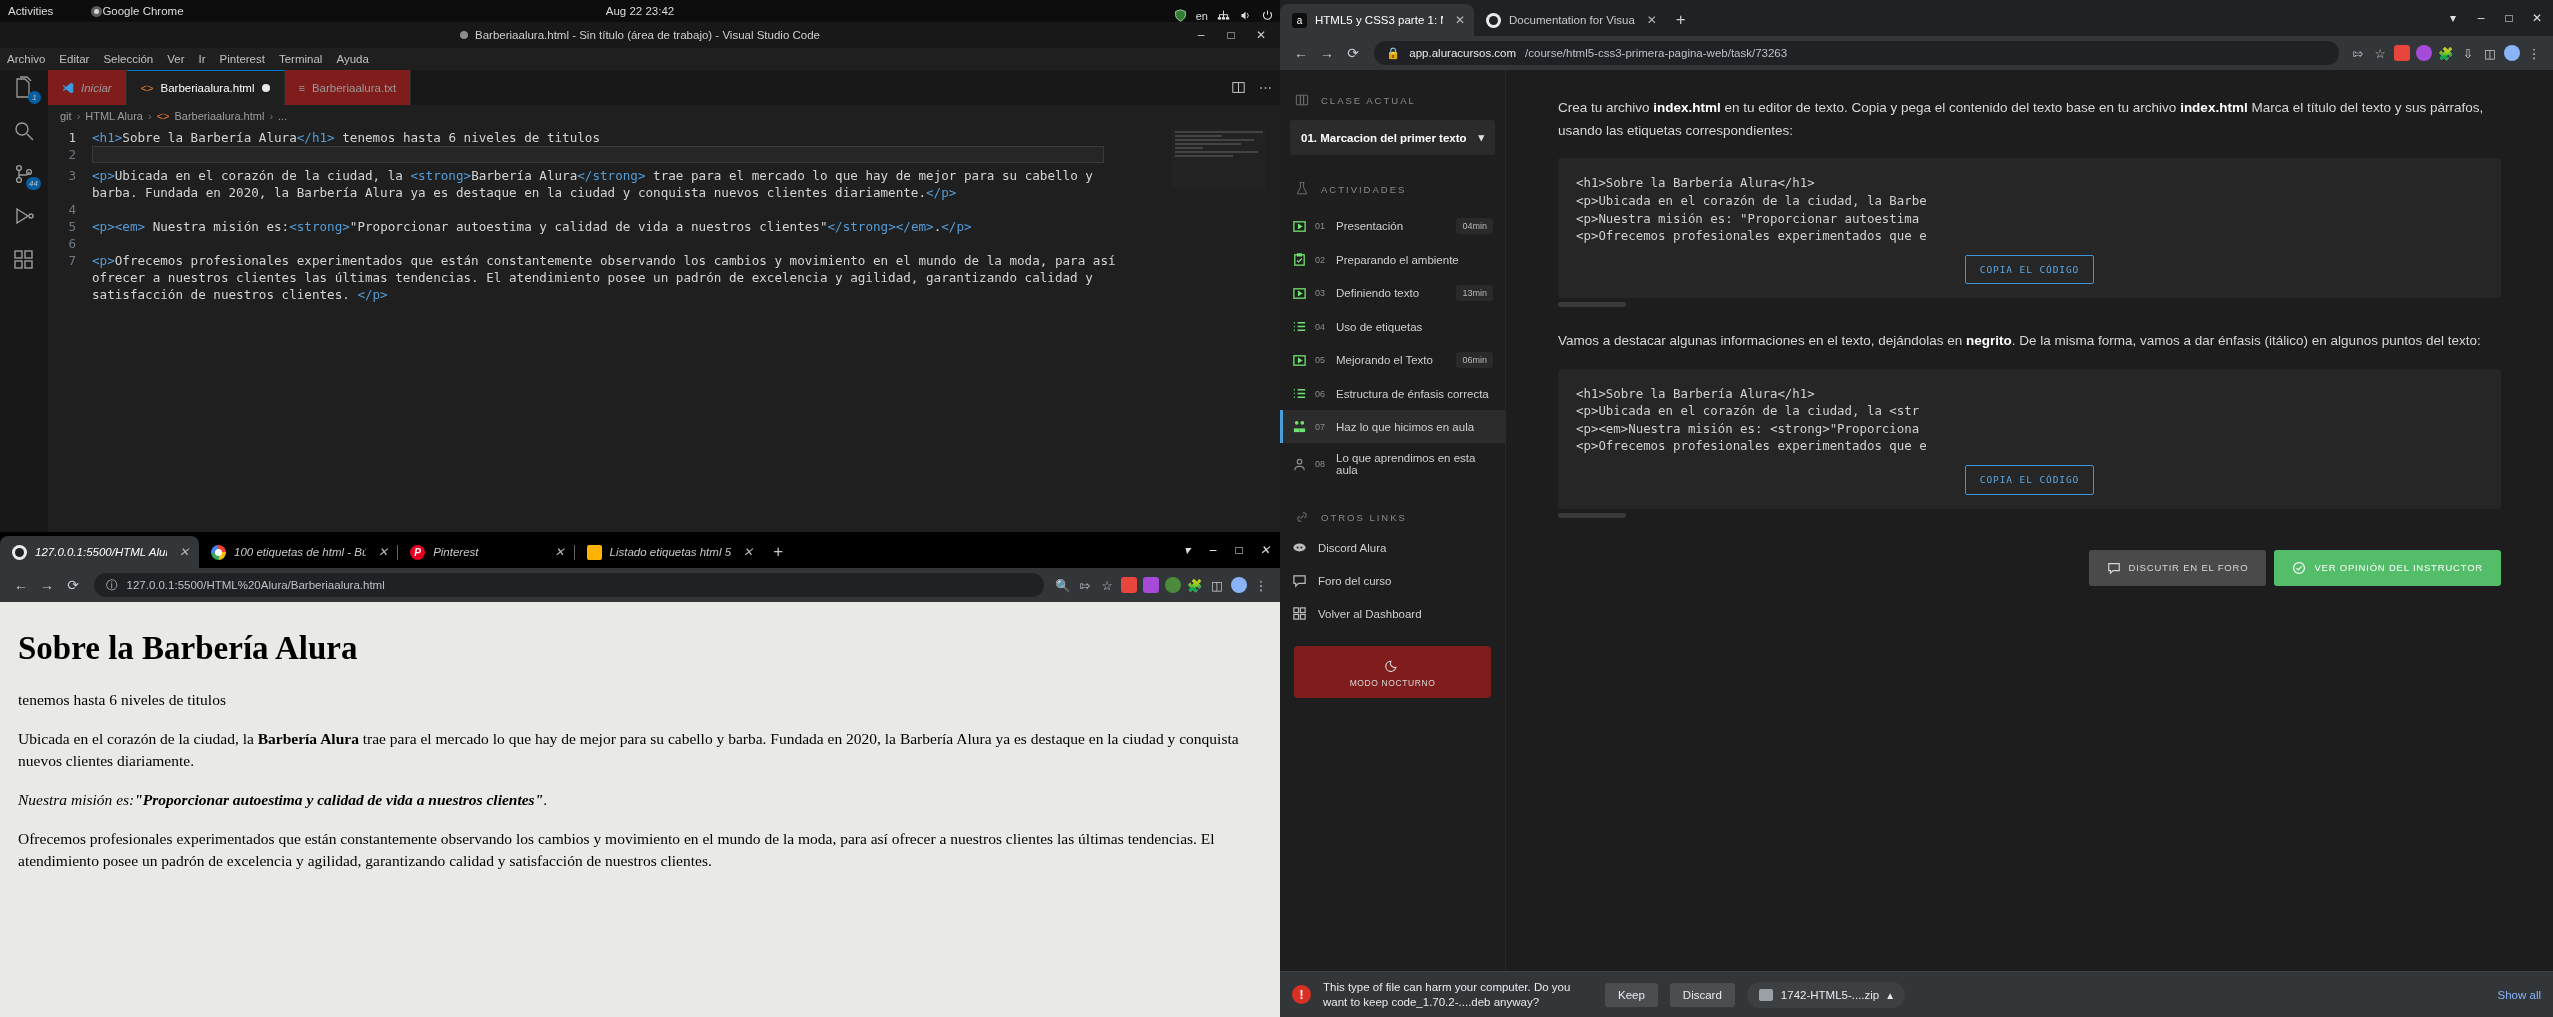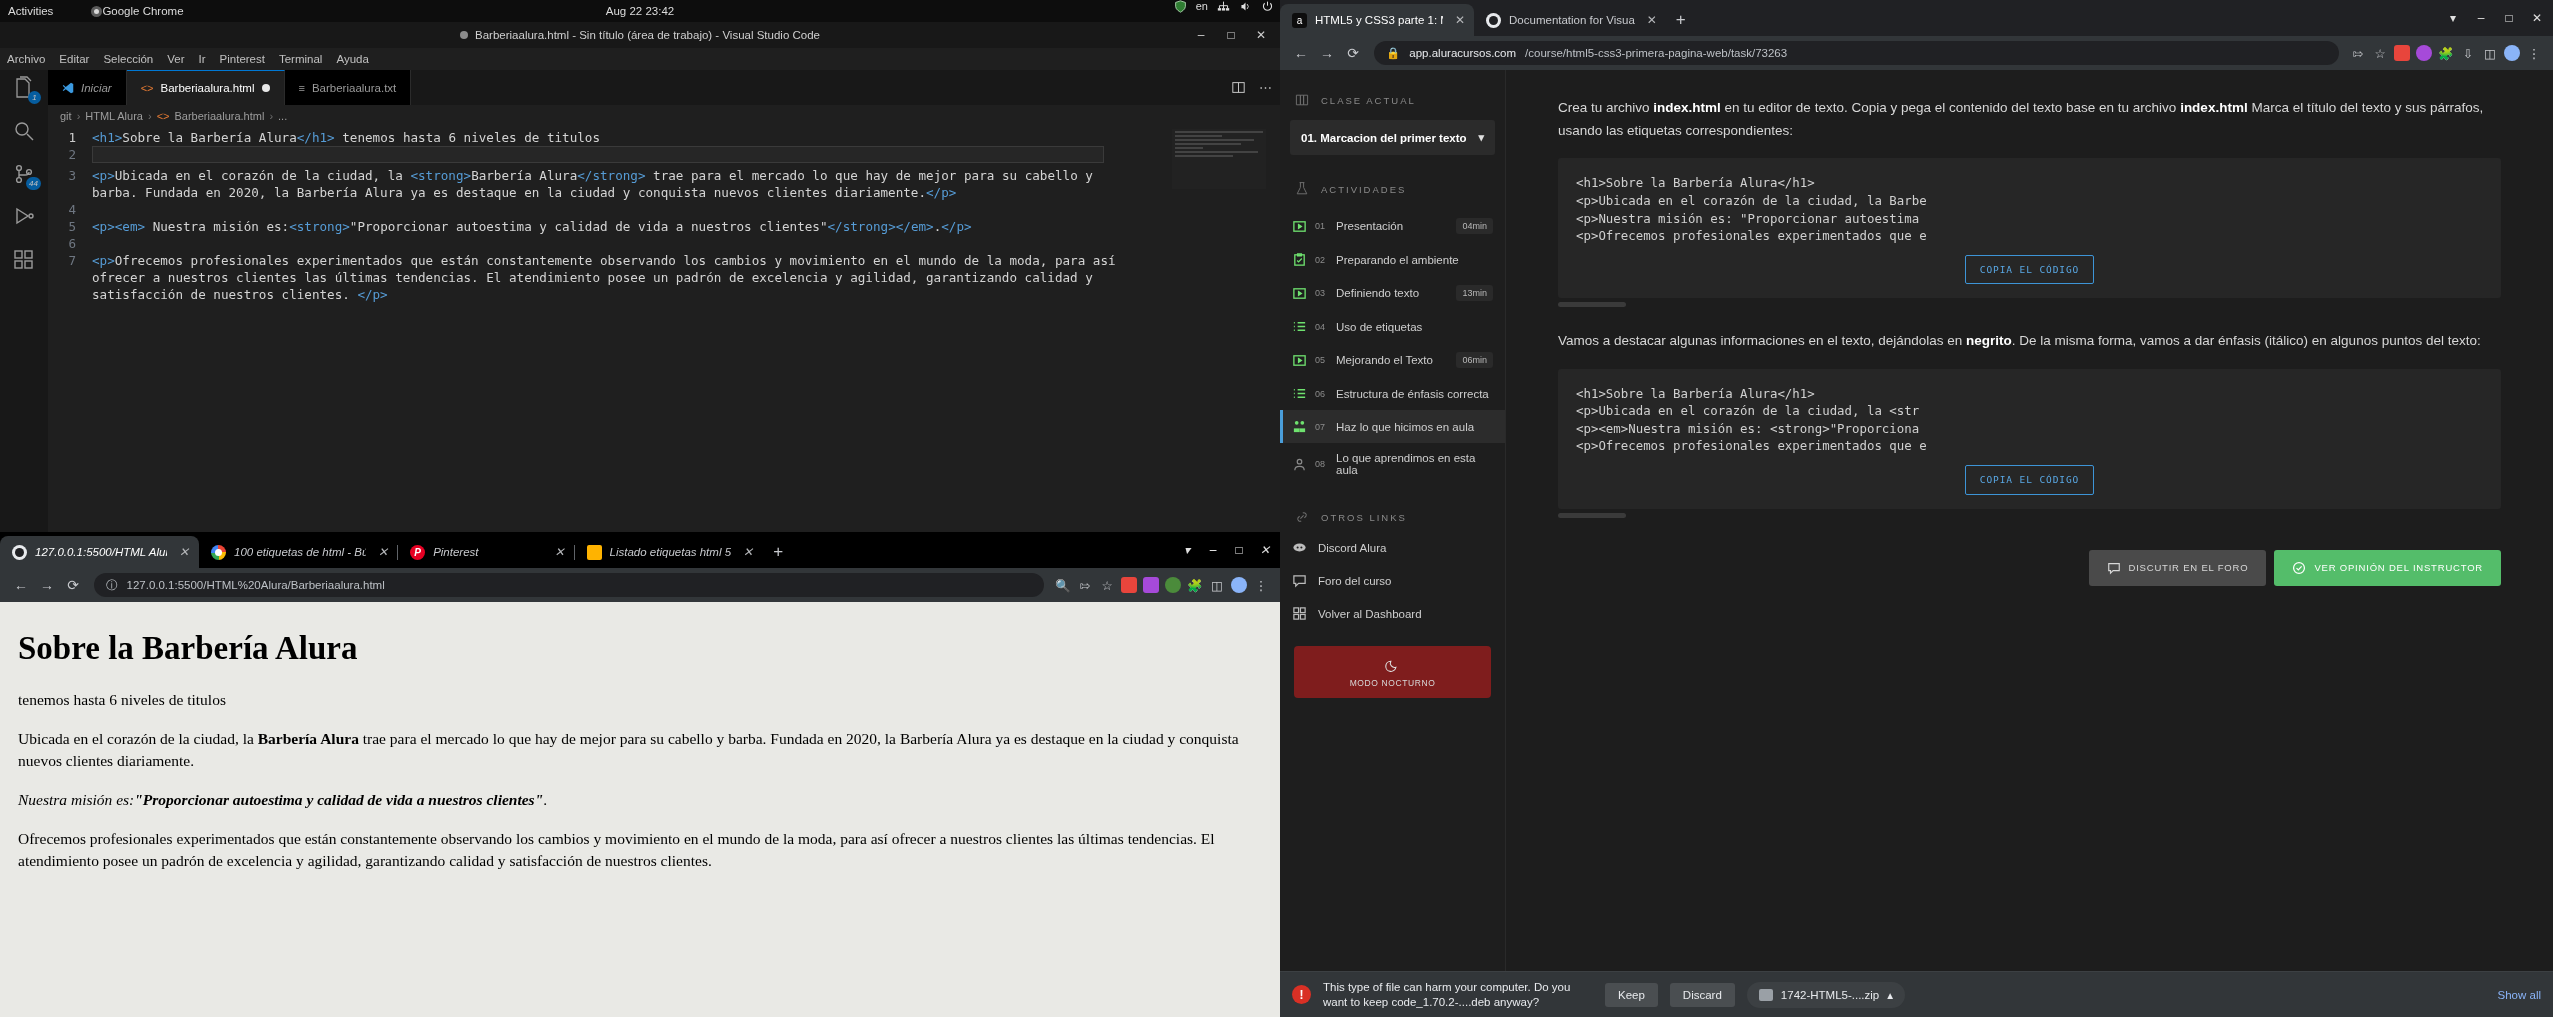--- a/index.html
+++ b/index.html
@@ -23,21 +23,21 @@
     width: 11px; height: 11px; border-radius: 50%;
     background: #5b5b5b; display: inline-block; position: relative;
   }
   .chrome-dot::after {
     content: ""; position: absolute; left: 3px; top: 3px;
     width: 5px; height: 5px; border-radius: 50%; background: #d8d8d8;
   }
   .gnome-clock { position: absolute; left: 50%; transform: translateX(-50%); font-size: 11.5px; }
   .gnome-right {
     position: absolute; right: 6px; top: 0; height: 22px;
-    display: flex; align-items: flex-start; gap: 9px; font-size: 11px;
+    display: flex; align-items: flex-end; gap: 9px; font-size: 11px;
   }
   .gi { width: 13px; height: 13px; display: inline-block; }
 
   
   .vscode {
     position: absolute; left: 0; top: 22px; width: 1280px; height: 510px;
     background: #1f1f1f; color: #cccccc;
   }
   .vsc-title {
     height: 26px; background: #181818; display: flex; align-items: center;
@@ -66,21 +66,21 @@
   .act-ico { width: 24px; height: 24px; position: relative; opacity: .72; }
   .act-badge {
     position: absolute; right: -5px; bottom: -4px; background: #0078d4; color: #fff;
     font-size: 8px; border-radius: 8px; min-width: 13px; height: 13px;
     display: flex; align-items: center; justify-content: center; padding: 0 3px;
   }
   .vsc-main { flex: 1; display: flex; flex-direction: column; background: #1f1f1f; }
   .vsc-tabs { height: 35px; background: #181818; display: flex; align-items: stretch; position: relative; }
   .vsc-tab {
     display: flex; align-items: center; gap: 7px; padding: 0 14px;
-    font-size: 11.5px; color: #9a9a9a; background: #000000;
+    font-size: 11.5px; color: #9a9a9a; background: #7f1d1d;
     border-right: 1px solid #2b2b2b;
   }
   .vsc-tab.active { background: #1f1f1f; color: #ffffff; border-top: 1px solid #0078d4; }
   .vsc-tab.welcome { font-style: italic; }
   .tab-ico { font-size: 11px; }
   .tab-ico.html { color: #e37933; }
   .tab-dirty { width: 8px; height: 8px; border-radius: 50%; background: #e8e8e8; }
   .vsc-tabactions {
     position: absolute; right: 8px; top: 0; height: 35px; display: flex;
     align-items: center; gap: 14px; color: #c9c9c9; font-size: 13px;

